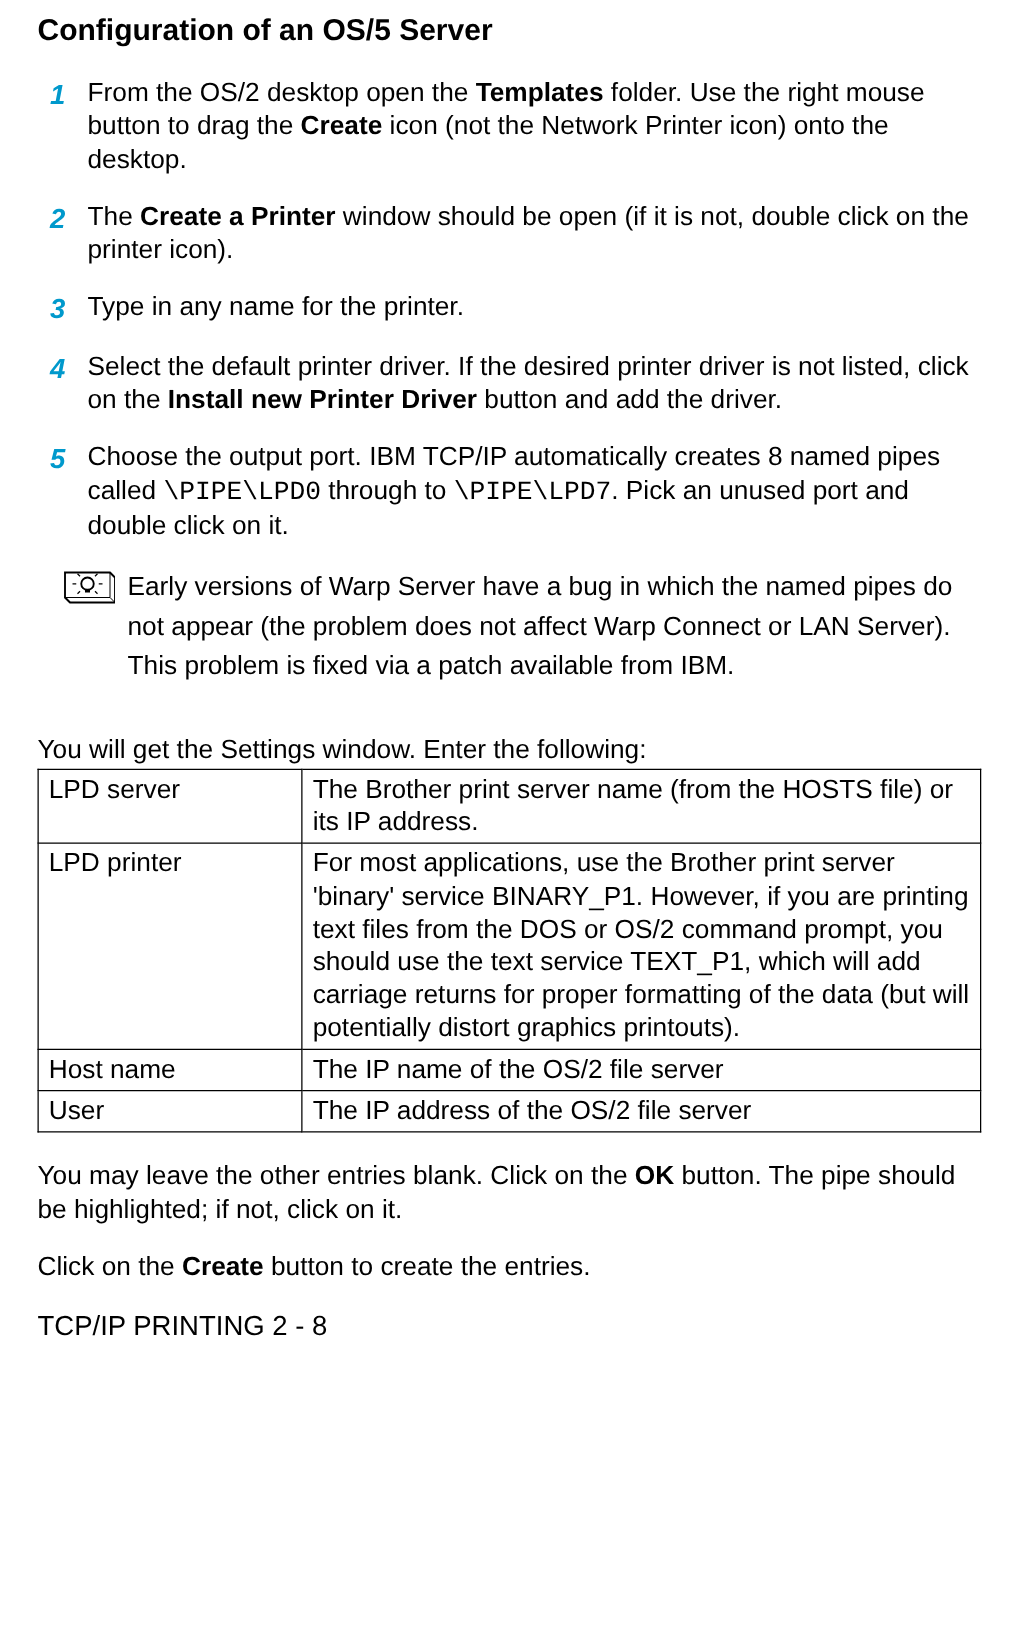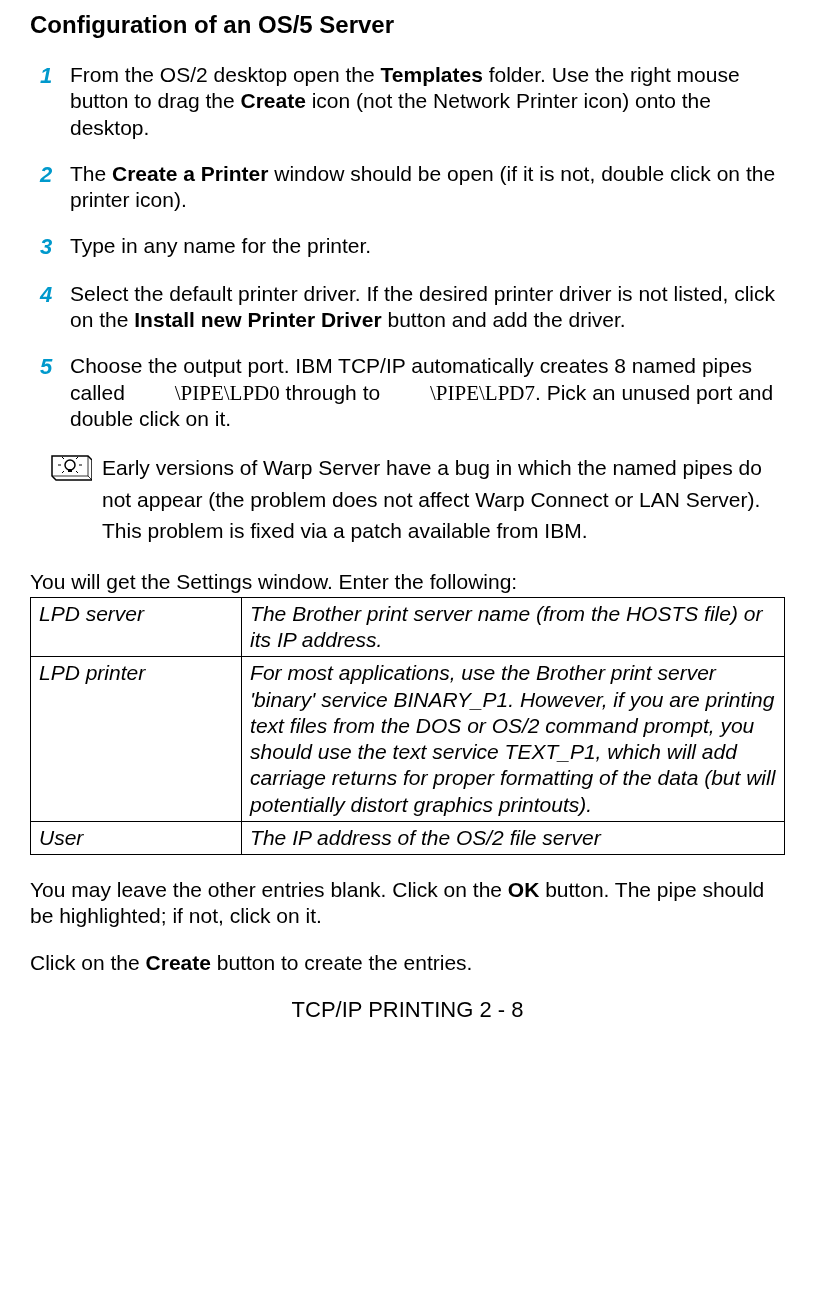--- a/index.html
+++ b/index.html
@@ -39,62 +39,60 @@
       font-size: 22px;
     }
     .step-text {
       flex: 1;
     }
     .bold {
       font-weight: bold;
       text-align: center;
     }
     .mono {
-      font-family: Liberation Serif, serif;
+      font-family: Liberation Mono, monospace;
       font-size: 21px;
-      margin-left: 44px;
     }
     .note-block {
       display: flex;
-      margin: 5px 0 22px 20px;
+      margin: 5px 0 38px 20px;
       align-items: flex-start;
     }
     .note-icon {
       flex-shrink: 0;
       margin-right: 10px;
       margin-top: 2px;
     }
     .note-text {
       flex: 1;
       line-height: 1.5;
     }
     .intro-para {
       margin-bottom: 2px;
     }
     table {
       border-collapse: collapse;
       width: 100%;
       margin-bottom: 22px;
-      font-style: italic;
     }
     td {
       border: 1px solid #000;
       padding: 3px 8px;
       vertical-align: top;
       font-size: 21px;
       line-height: 1.25;
     }
     td:first-child {
       width: 28%;
     }
     .para {
       margin-bottom: 20px;
     }
     .footer {
-      text-align: center;
+      text-align: left;
       font-size: 22px;
       margin-top: 5px;
     }
   </style>
 </head>
 <body>
 
 <h1>Configuration of an OS/5 Server</h1>
 
 <ol id="steps-list">
@@ -148,20 +146,24 @@
   <tbody id="table-body">
       <tr>
         <td>LPD server</td>
         <td>The Brother print server name (from the HOSTS file) or its IP address.</td>
       </tr>
       <tr>
         <td>LPD printer</td>
         <td>For most applications, use the Brother print server 'binary' service BINARY_P1. However, if you are printing text files from the DOS or OS/2 command prompt, you should use the text service TEXT_P1, which will add carriage returns for proper formatting of the data (but will potentially distort graphics printouts).</td>
       </tr>
       <tr>
+        <td>Host name</td>
+        <td>The IP name of the OS/2 file server</td>
+      </tr>
+      <tr>
         <td>User</td>
         <td>The IP address of the OS/2 file server</td>
       </tr>
     </tbody>
 </table>
 
 <p class="para" id="post-para"><span>You may leave the other entries blank. Click on the </span><span class="bold">OK</span><span> button. The pipe should be highlighted; if not, click on it.</span></p>
 
 <p class="para" id="create-para"><span>Click on the </span><span class="bold">Create</span><span> button to create the entries.</span></p>
 

